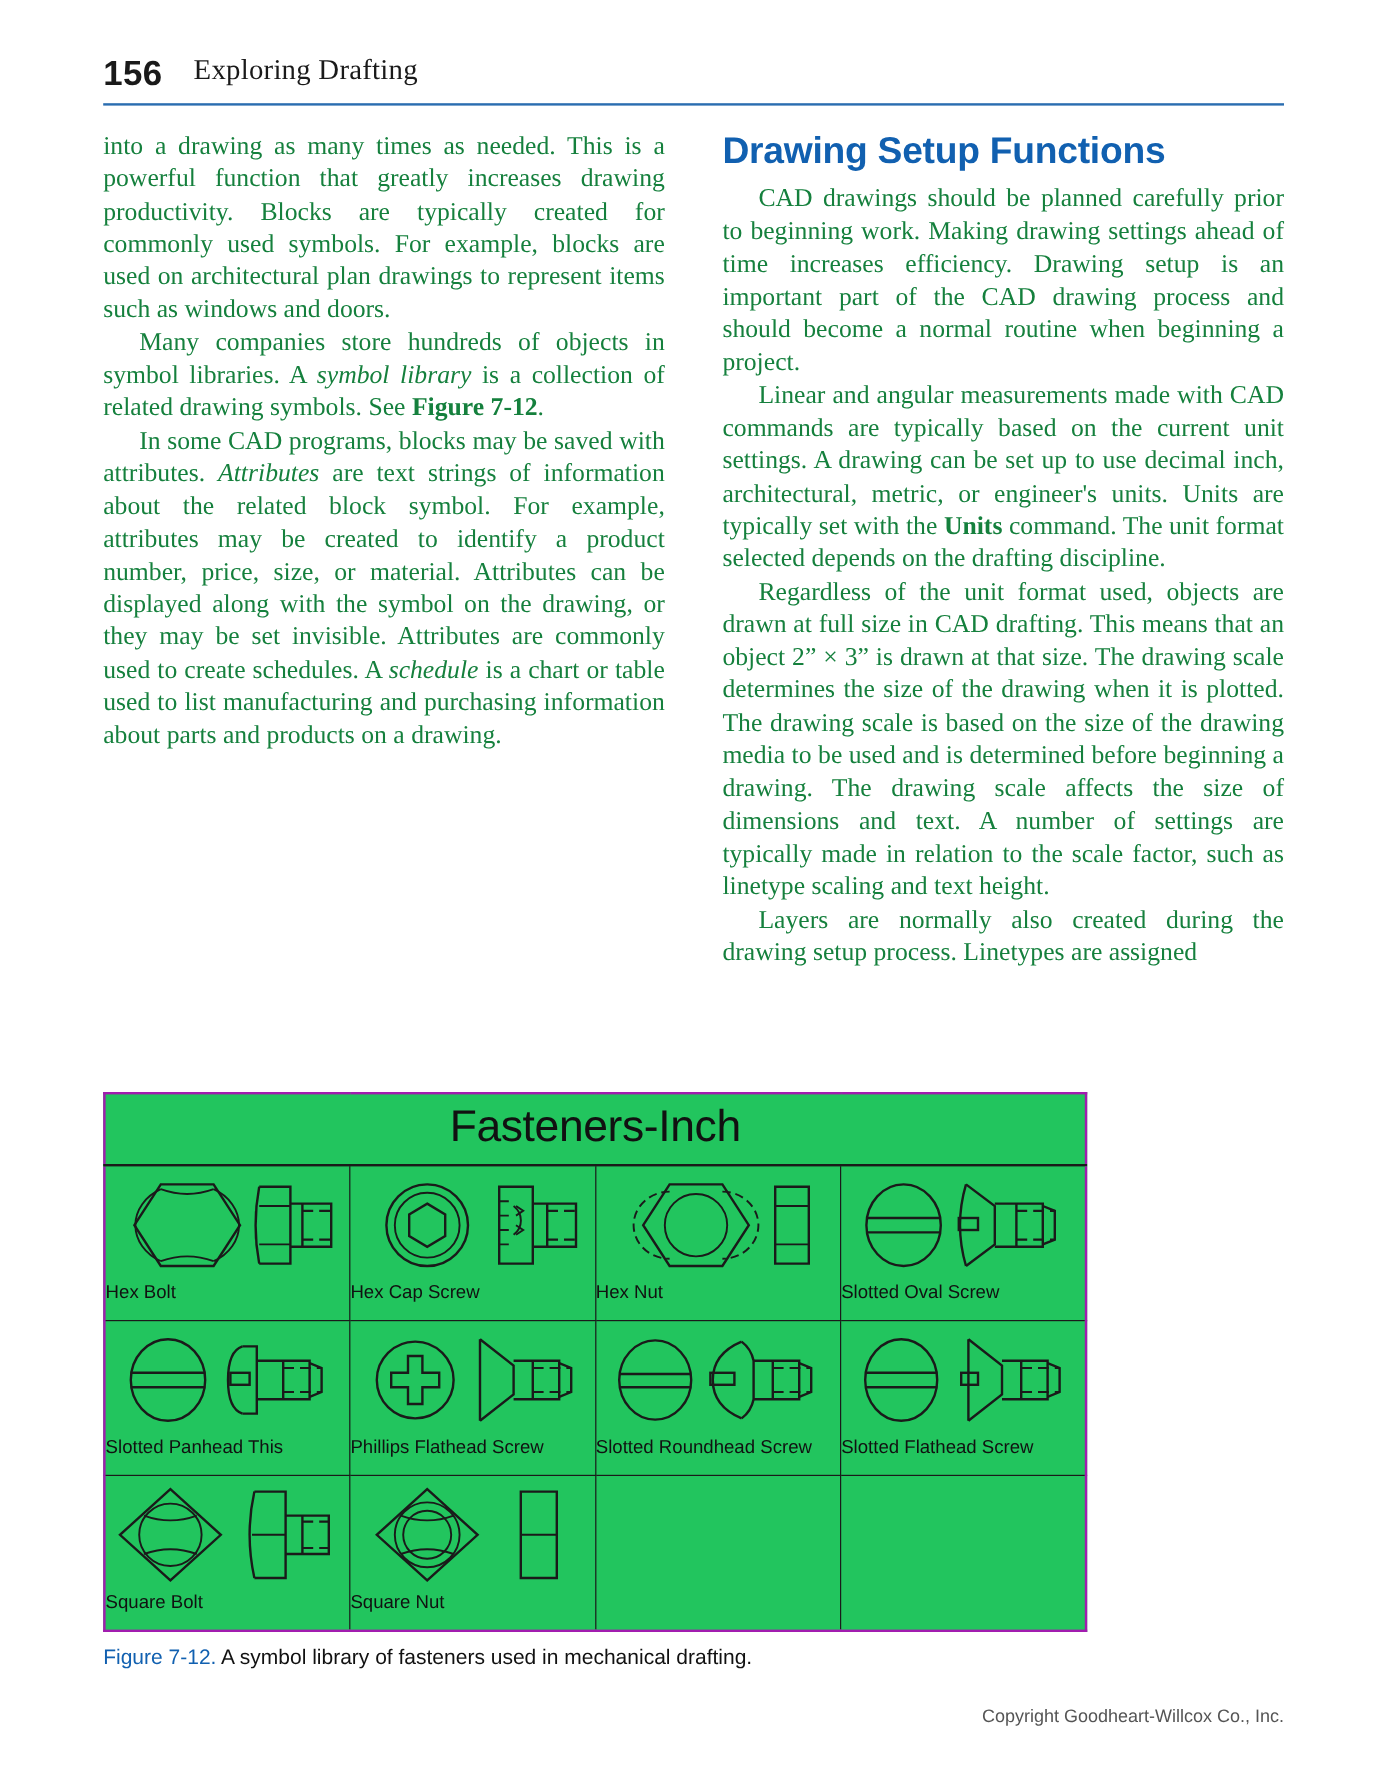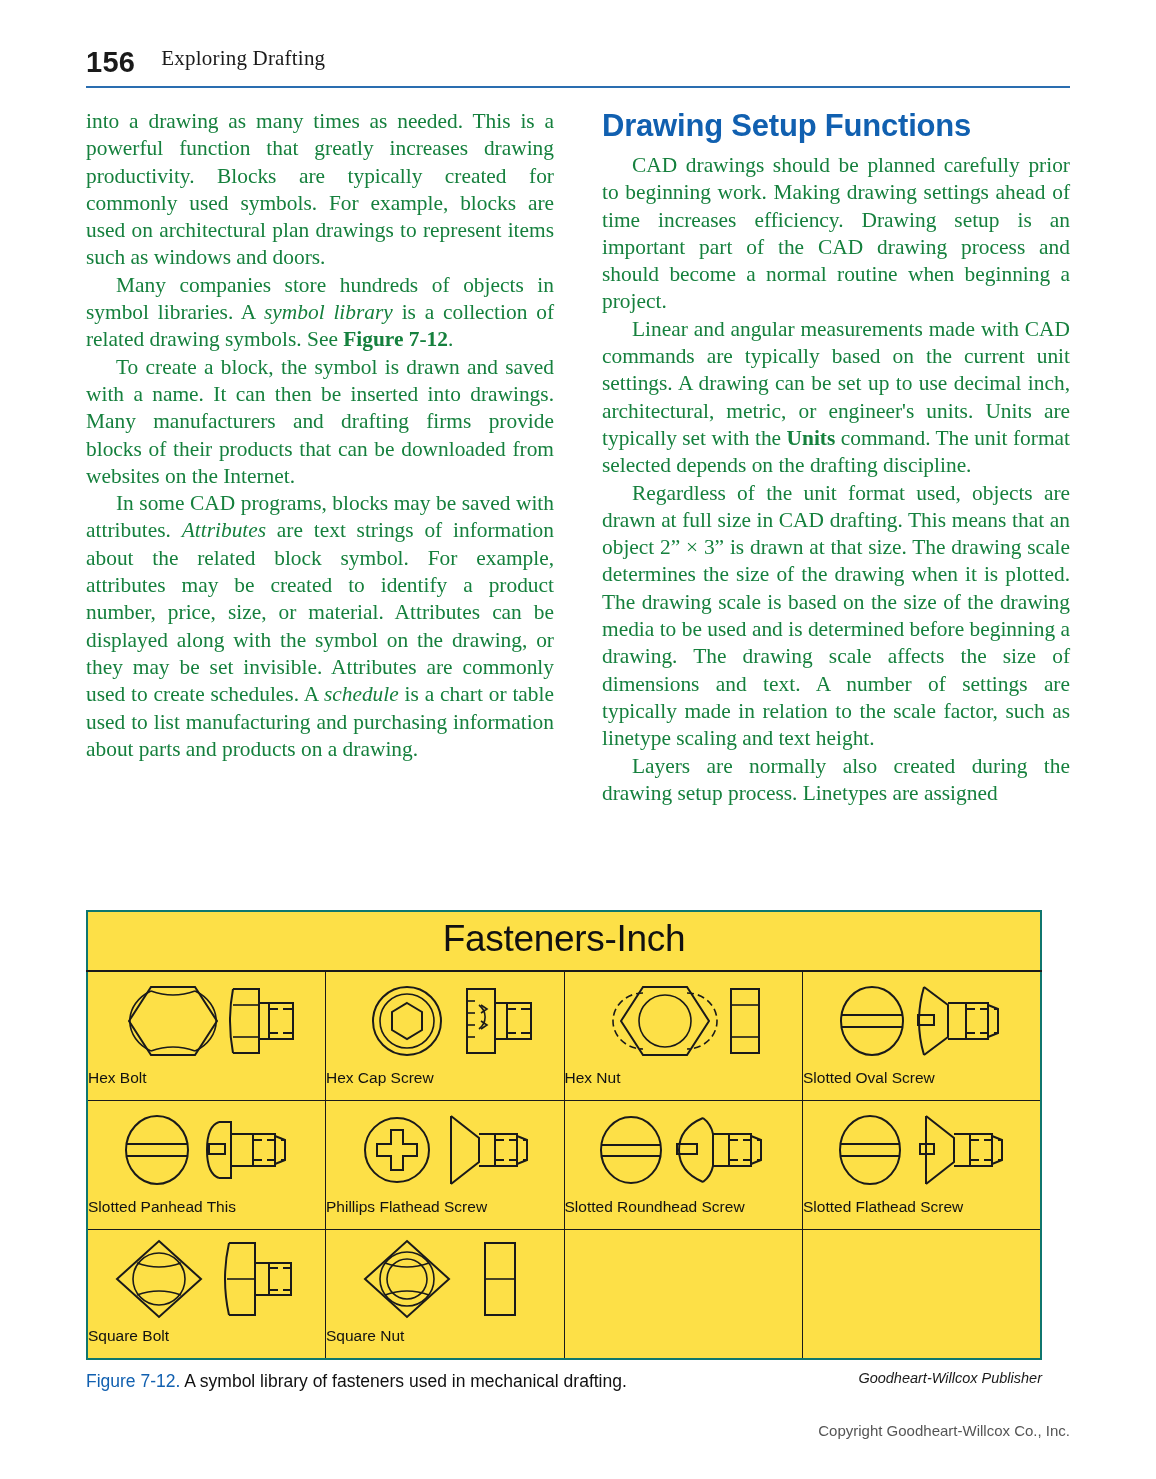--- a/index.html
+++ b/index.html
@@ -29,21 +29,21 @@
   }
   .page-number {
     font-family: "Liberation Sans", sans-serif;
     font-weight: bold;
     font-size: 29px;
     color: #1a1a1a;
     letter-spacing: 0.3px;
   }
   .header-title {
     font-family: "Liberation Serif", serif;
-    font-size: 21px;
+    font-size: 24px;
     color: #1a1a1a;
     margin-left: 26px;
     letter-spacing: 0.2px;
   }
 
   
   .columns {
     position: absolute;
     left: 86px;
     top: 108px;
@@ -82,24 +82,24 @@
   }
 
   
   .figure-wrap {
     position: absolute;
     left: 86px;
     top: 910px;
     width: 956px;
   }
   .fig-table {
-    border: 2px solid #0f766e;
+    border: 2px solid #a21caf;
     border-collapse: collapse;
-    width: 956px;
-    background: #fde047;
+    width: 820px;
+    background: #22c55e;
   }
   .fig-title-cell {
     border-bottom: 2px solid #1a1a1a;
     text-align: center;
     padding: 6px 0 10px 0;
     font-family: "Liberation Sans", sans-serif;
     font-size: 37px;
     color: #111111;
     letter-spacing: -0.3px;
   }
@@ -175,21 +175,20 @@
   <span class="header-title">Exploring Drafting</span>
 </div>
 
 <div class="columns">
 
   <div class="col col-left">
     <p class="body">into a drawing as many times as needed. This is a powerful function that greatly increases drawing productivity. Blocks are typically created for commonly used symbols. For example, blocks are used on architectural plan drawings to represent items such as windows and doors.</p>
 
     <p class="body indent"><span>Many companies store hundreds of objects in symbol libraries. A </span><i class="term">symbol library</i><span> is a collection of related drawing symbols. See </span><b>Figure 7-12</b><span>.</span></p>
 
-    <p class="body indent">To create a block, the symbol is drawn and saved with a name. It can then be inserted into drawings. Many manufacturers and drafting firms provide blocks of their products that can be downloaded from websites on the Internet.</p>
 
     <p class="body indent"><span>In some CAD programs, blocks may be saved with attributes. </span><i class="term">Attributes</i><span> are text strings of information about the related block symbol. For example, attributes may be created to identify a product number, price, size, or material. Attributes can be displayed along with the symbol on the drawing, or they may be set invisible. Attributes are commonly used to create schedules. A </span><i class="term">schedule</i><span> is a chart or table used to list manufacturing and purchasing information about parts and products on a drawing.</span></p>
   </div>
 
   <div class="col col-right">
     <h2 class="section-heading">Drawing Setup Functions</h2>
 
     <p class="body indent">CAD drawings should be planned carefully prior to beginning work. Making drawing settings ahead of time increases efficiency. Drawing setup is an important part of the CAD drawing process and should become a normal routine when beginning a project.</p>
 
     <p class="body indent"><span>Linear and angular measurements made with CAD commands are typically based on the current unit settings. A drawing can be set up to use decimal inch, architectural, metric, or engineer's units. Units are typically set with the </span><b>Units</b><span> command. The unit format selected depends on the drafting discipline.</span></p>
@@ -397,20 +396,19 @@
         </div>
         <div class="cell-label">Square Nut</div>
       </td>
 
       <td class="fig-cell empty"></td>
       <td class="fig-cell empty"></td>
     </tr>
   </tbody>
     </table>
 
-  <div class="credit">Goodheart-Willcox Publisher</div>
 </div>
 
 <div class="fig-caption">
   <span class="fignum">Figure 7-12.</span><span> A symbol library of fasteners used in mechanical drafting.</span>
 </div>
 
 <div class="copyright">Copyright Goodheart-Willcox Co., Inc.</div>
 
 </body></html>

